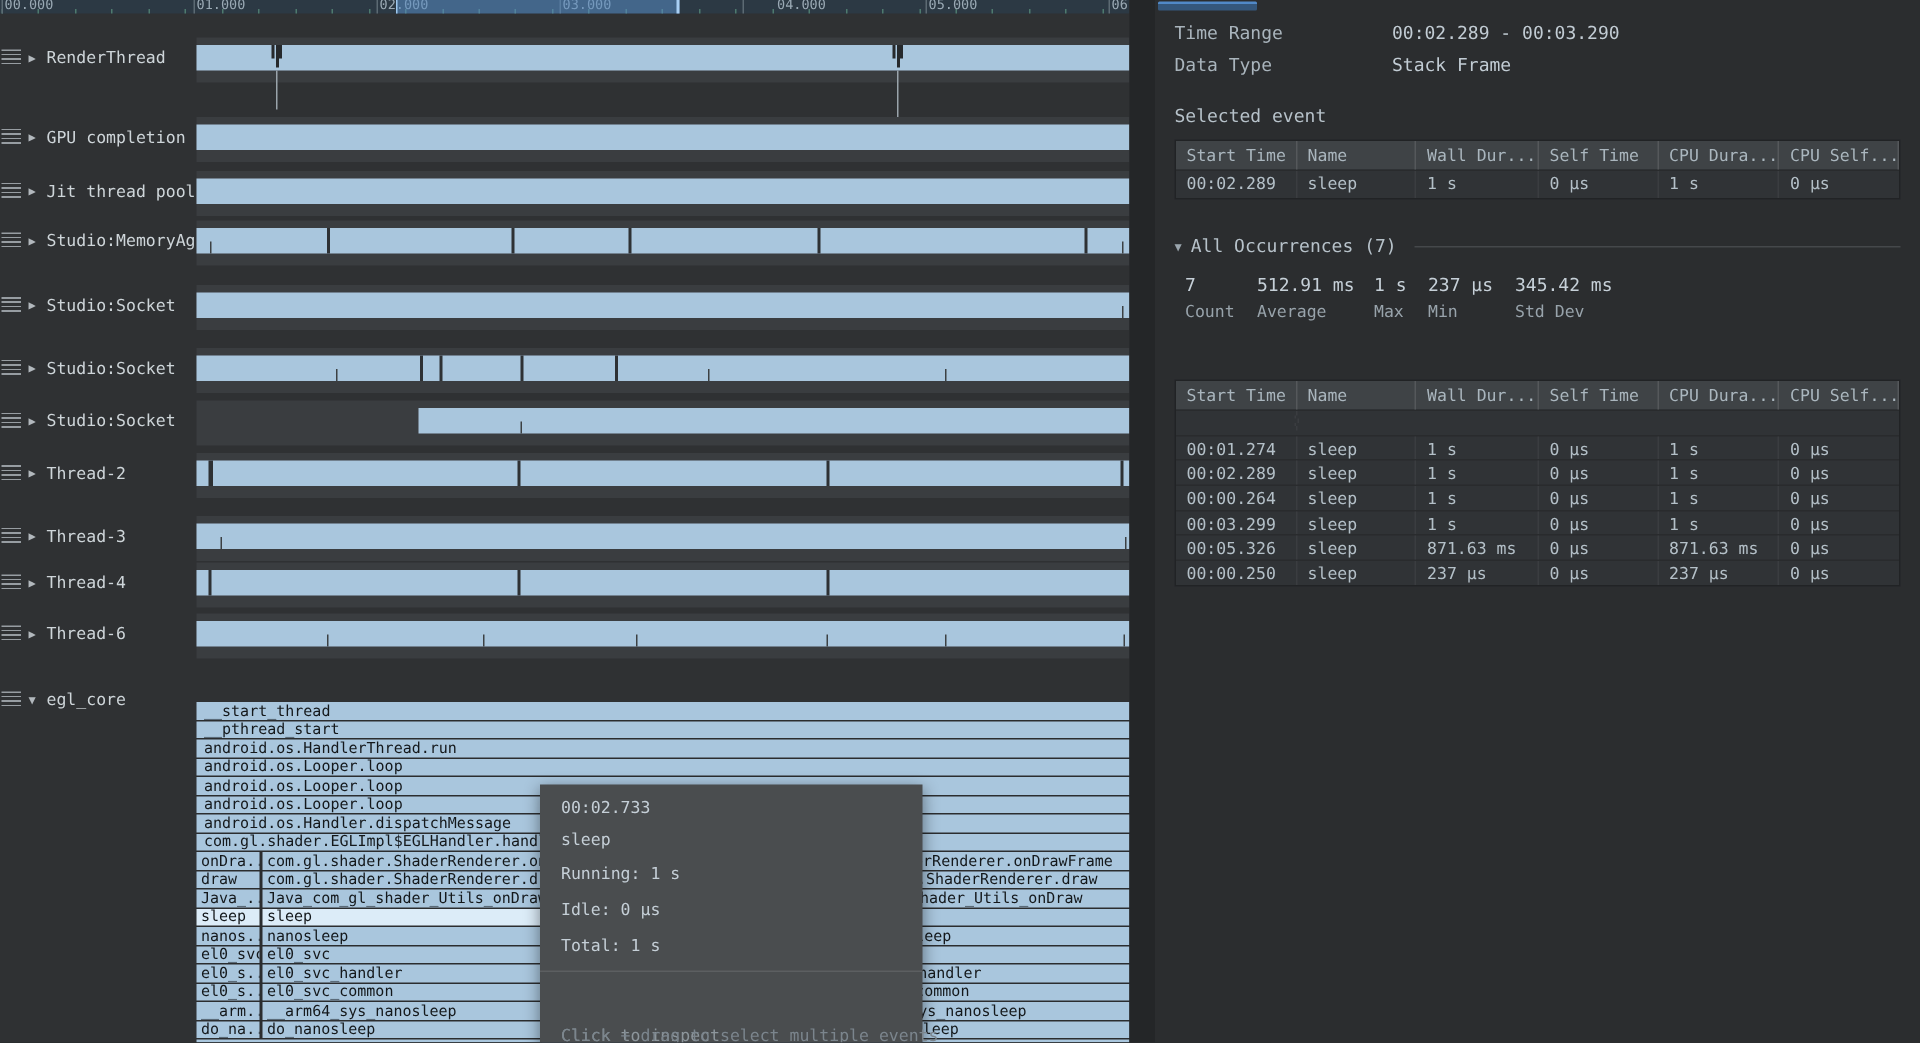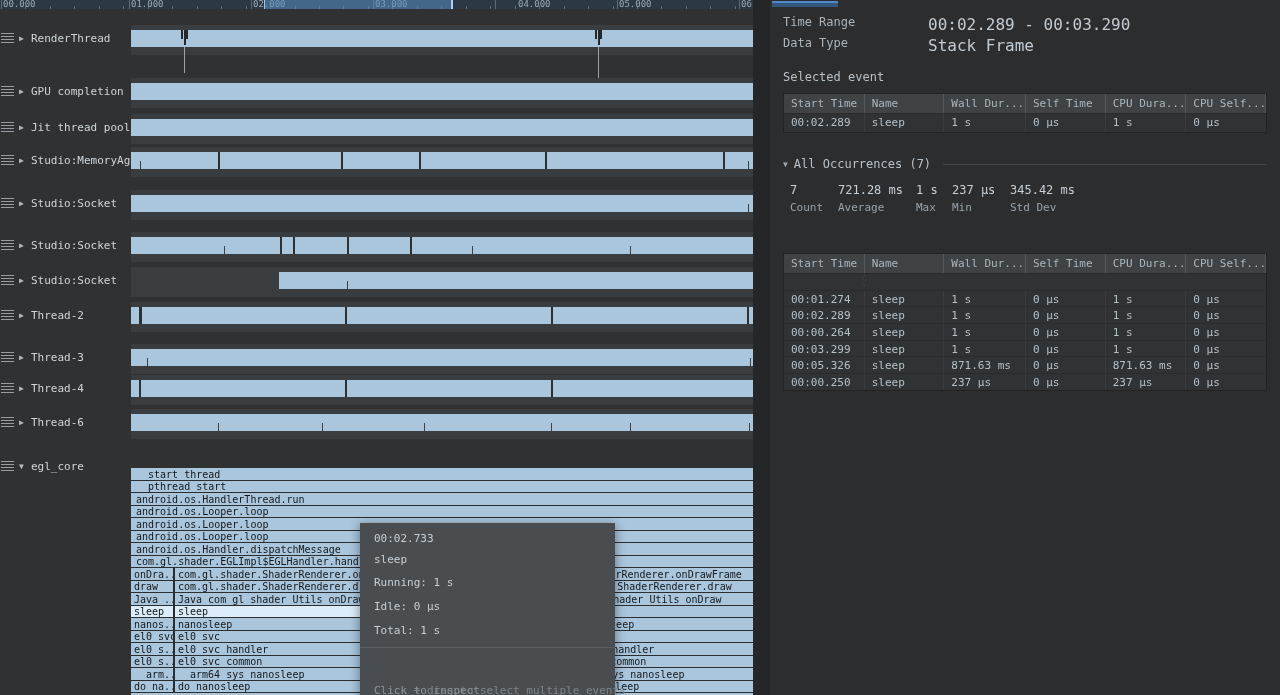--- a/index.html
+++ b/index.html
@@ -43,21 +43,21 @@
   #tip-divider { position:absolute; left:0; top:124px; width:255px; height:1px; background:#5c5f61; }
 
   
   #gutter { position:absolute; left:753px; top:0; width:17px; height:695px; background:#242628; }
 
   
   #right-pane { position:absolute; left:770px; top:0; width:510px; height:695px; background:#2b2d2f; }
   #scroll-thumb { position:absolute; left:2px; top:1px; width:66px; height:6px; border-radius:1px;
     background:linear-gradient(to bottom,#5189c8 0 2px,#35577c 2px 100%); }
   .field-label { position:absolute; left:13px; font-size:12px; color:#a9b4bc; white-space:pre; }
-  .field-value { position:absolute; left:158px; font-size:16px; color:#c2ccd4; white-space:pre; }
+  .field-value { position:absolute; left:158px; font-size:12px; color:#c2ccd4; white-space:pre; }
   .section-title { position:absolute; left:13px; font-size:12px; color:#b7c2ca; white-space:pre; }
   .tbl { position:absolute; left:13px; width:484px; border:1px solid #212325; background:#303336; }
   .tr { display:flex; border-top:1px solid #292b2d; }
   .tr.head { background:#3f4346; border-top:none; height:19px; }
   .td { font-size:11px; color:#b4c0c8; padding:2px 0 0 7px; border-right:1px solid #3a3d40;
     overflow:hidden; white-space:pre; }
   .tr.head .td { color:#aab6be; border-right:1px solid #55585b; padding-top:3px; }
   .td:last-child { border-right:none; }
   #occ-header { position:absolute; left:13px; top:157px; width:484px; display:flex; align-items:center; }
   #occ-arrow { font-size:8px; color:#9aa5ad; margin-right:6px; }
@@ -409,21 +409,21 @@
       <span id="occ-arrow">▼</span>
       <span id="occ-title">All Occurrences (7)</span>
       <span id="occ-divider"></span>
     </div>
     <div id="stats">
         <div class="stat" style="left: 20px; top: 183px;">
           <div class="v">7</div>
           <div class="l">Count</div>
         </div>
         <div class="stat" style="left: 68px; top: 183px;">
-          <div class="v">721.28 ms</div>
+          <div class="v">512.91 ms</div>
           <div class="l">Average</div>
         </div>
         <div class="stat" style="left: 146px; top: 183px;">
           <div class="v">1 s</div>
           <div class="l">Max</div>
         </div>
         <div class="stat" style="left: 182px; top: 183px;">
           <div class="v">237 µs</div>
           <div class="l">Min</div>
         </div>

